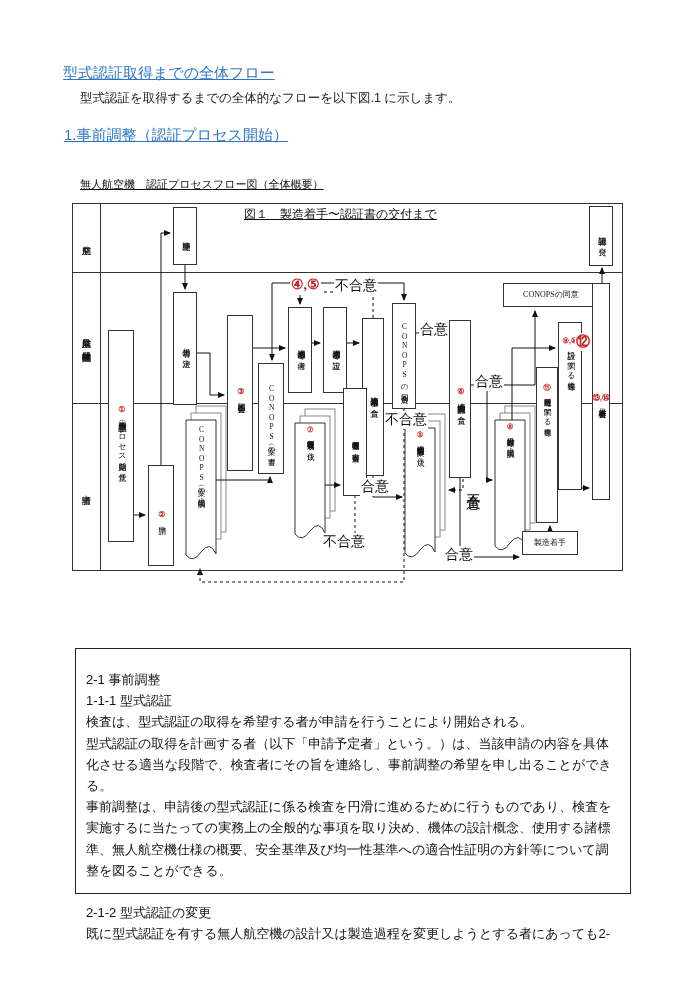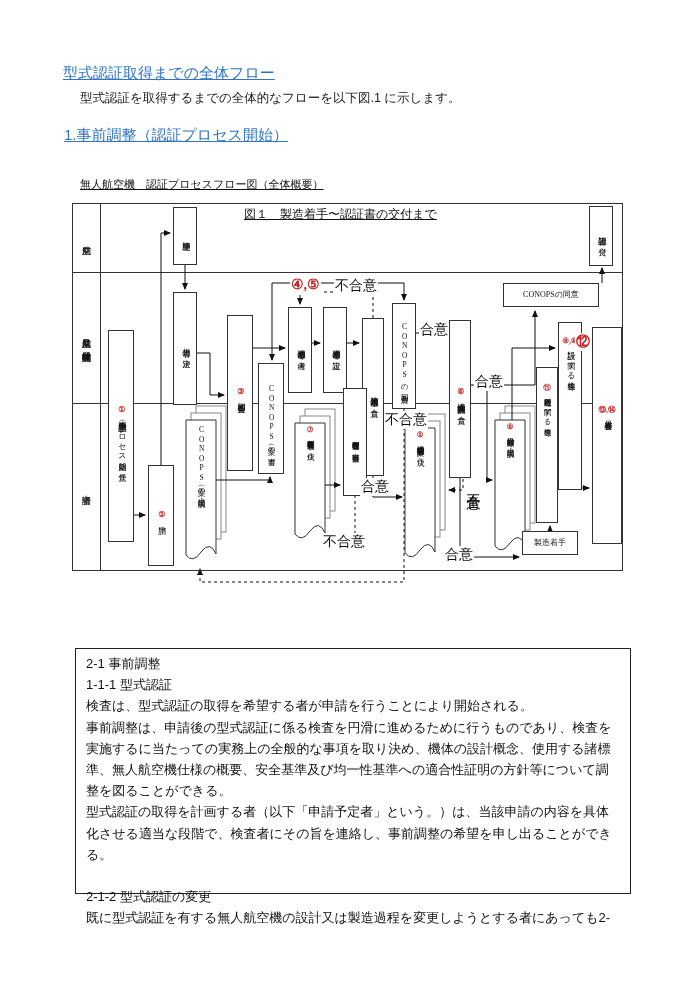--- a/index.html
+++ b/index.html
@@ -26,21 +26,21 @@
   .red { color:#c42222; font-weight:bold; font-style:normal; }
   .hnum { font-size:7.5px; white-space:nowrap; }
   .lane { position:absolute; display:flex; align-items:center; justify-content:center; font-size:9px; }
   .flabel { position:absolute; font-size:14px; white-space:nowrap; background:#fff; padding:0 1px; }
   .flabel.vt { white-space:normal; padding:1px 0; }
   .doc-text { position:absolute; display:flex; flex-direction:column; align-items:center;
               justify-content:flex-start; font-size:8px; line-height:1.1; text-align:center; }
 
   
   .textblock { position:absolute; left:75px; top:648px; width:556px; height:246px;
-               border:1px solid #222; box-sizing:border-box; padding:4px 10px;
+               border:1px solid #222; box-sizing:border-box; padding:20px 10px;
                font-size:13px; line-height:1.63; }
   .textblock p { margin:0; }
   .textblock .blank { height:1.63em; }
 
   .footer { position:absolute; left:0; top:897px; width:691px; text-align:center;
             font-family:"Liberation Serif",serif; font-weight:bold; font-size:13.5px; }
 </style>
 </head>
 <body>
 
@@ -174,21 +174,21 @@
         <span>CONOPSの同意</span>
       </div>
     <div class="box topalign" style="left:486px; top:119px; width:24px; height:168px; padding-top:14px;">
       <span class="hnum red">⑨,⑩</span>
       <span class="vt">設計に関する検査等</span>
     </div>
     <div class="box topalign" style="left:464px; top:164px; width:22px; height:156px; padding-top:16px;">
       <span class="hnum red">⑪</span>
       <span class="vt" style="font-size:7.5px">製造過程に関する検査等</span>
     </div>
-    <div class="box topalign" style="left:520px; top:80px; width:30px; height:217px; padding-top:78px;margin-top:44px;">
+    <div class="box topalign" style="left:520px; top:80px; width:18px; height:217px; padding-top:110px;">
       <span class="hnum red">⑬,⑭</span>
       <span class="vt">最終審査会</span>
     </div>
     <div class="box" style="left:450px; top:328px; width:56px; height:24px;">
         <span>製造着手</span>
       </div>
 
     <div class="doc-text" style="left:114px; top:222px; width:30px; height:120px;">
       <span class="vt" style="font-size:7.5px">CONOPS（案）の提出・説明</span>
     </div>
@@ -215,20 +215,20 @@
     <div class="flabel" style="left:312px; top:208px;">不合意</div>
     <div class="flabel vt" style="left:392px; top:279px;">不合意</div>
     <div class="flabel" style="left:250px; top:330px;">不合意</div>
     <div class="flabel" style="left:372px; top:343px;">合意</div>
   </div>
 
   <div class="textblock">
     <p>2-1 事前調整</p>
     <p>1-1-1 型式認証</p>
     <p>検査は、型式認証の取得を希望する者が申請を行うことにより開始される。</p>
+    <p>型式認証の取得を計画する者（以下「申請予定者」という。）は、当該申請の内容を具体化させる適当な段階で、検査者にその旨を連絡し、事前調整の希望を申し出ることができる。</p>
     <p>事前調整は、申請後の型式認証に係る検査を円滑に進めるために行うものであり、検査を実施するに当たっての実務上の全般的な事項を取り決め、機体の設計概念、使用する諸標準、無人航空機仕様の概要、安全基準及び均一性基準への適合性証明の方針等について調整を図ることができる。</p>
-    <p>型式認証の取得を計画する者（以下「申請予定者」という。）は、当該申請の内容を具体化させる適当な段階で、検査者にその旨を連絡し、事前調整の希望を申し出ることができる。</p>
     <p class="blank"></p>
     <p>2-1-2 型式認証の変更</p>
     <p>既に型式認証を有する無人航空機の設計又は製造過程を変更しようとする者にあっても2-</p>
   </div>
 
 </div>
 
 </body></html>

